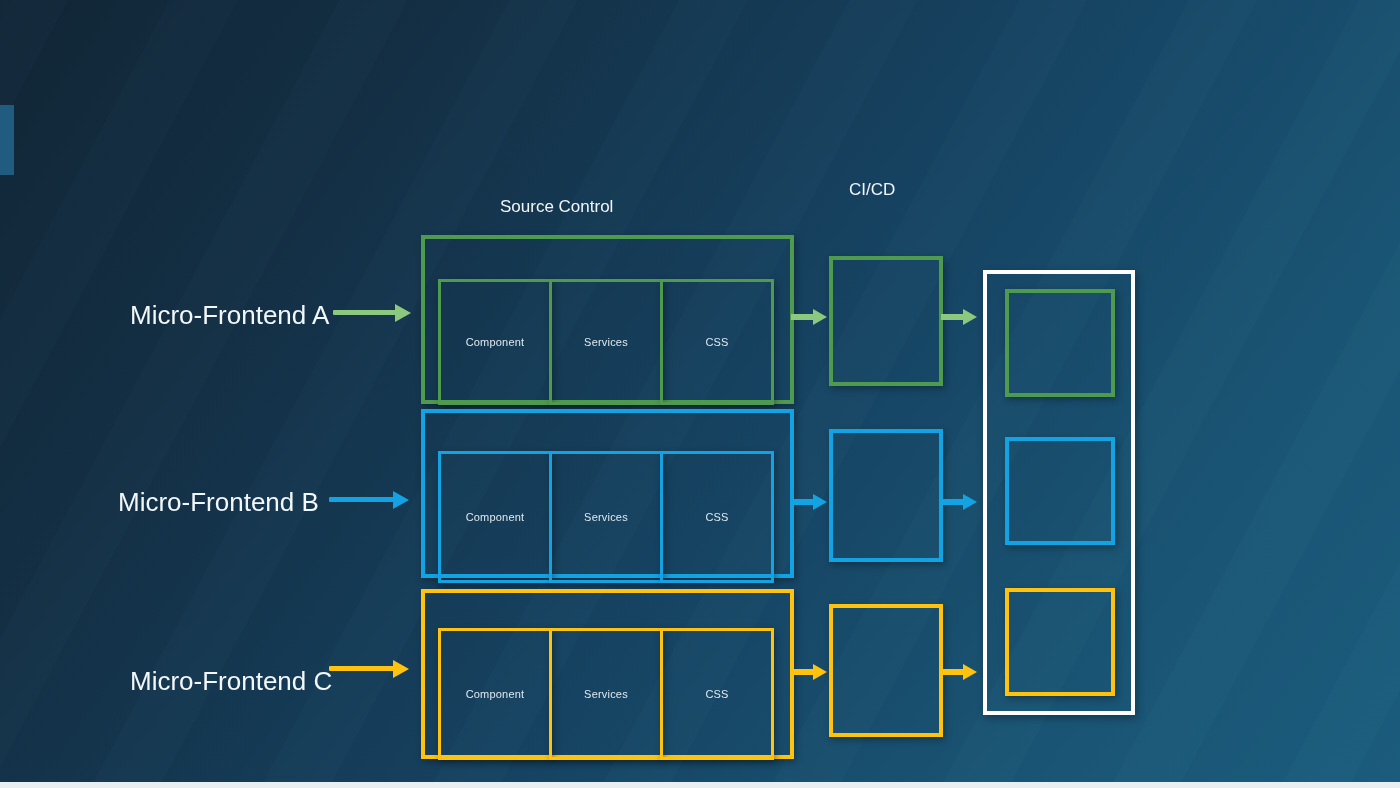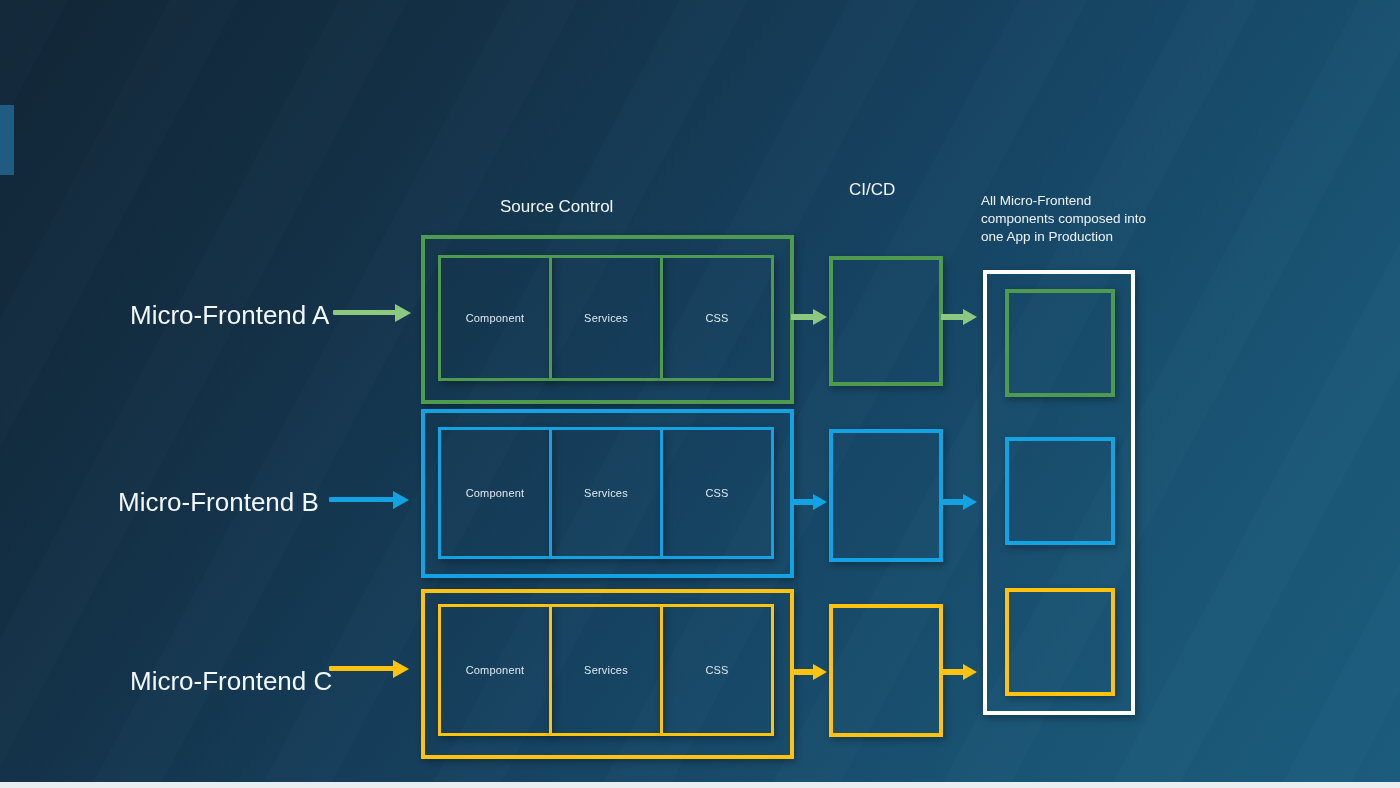--- a/index.html
+++ b/index.html
@@ -132,20 +132,21 @@
     box-shadow: 2px 3px 7px rgba(0,0,0,0.30);
   }
 
   .inner-box {
     position: absolute;
     border-style: solid;
     display: flex;
     align-items: center;
     justify-content: center;
     box-shadow: 2px 3px 7px rgba(0,0,0,0.30);
+    margin-top: 24px;
   }
   .inner-box .box-label {
     font-size: 11px;
     color: #dfe9f0;
     letter-spacing: 0.2px;
   }
 
   .cicd-box {
     position: absolute;
     border-style: solid;
@@ -194,25 +195,20 @@
 
 <div id="slide">
 
   <div class="sheen"></div>
   <div class="accent-bar"></div>
 
 
   <div class="col-header" id="hdr-source">Source Control</div>
   <div class="col-header" id="hdr-cicd">CI/CD</div>
 
-  <div class="prod-note">
-    <span>All Micro-Frontend</span>
-    <span>components composed into</span>
-    <span>one App in Production</span>
-  </div>
 
   <div id="diagram-layer">
       <div class="row-label" style="left: 130px; top: 300px;">Micro-Frontend A</div>
       <div class="long-arrow" style="left: 333px; top: 304px; width: 78px;">
         <div class="shaft" style="width: 64px; background: rgb(140, 201, 127);"></div>
         <div class="head" style="border-left: 16px solid rgb(140, 201, 127);"></div>
       </div>
       <div class="group-box" style="left: 421px; top: 235px; width: 365px; height: 161px; border-width: 4px; border-color: rgb(78, 154, 78);"></div>
       <div class="inner-box" style="left: 438px; top: 255px; width: 108px; height: 120px; border-width: 3px; border-color: rgb(78, 154, 78);">
         <span class="box-label">Component</span>

